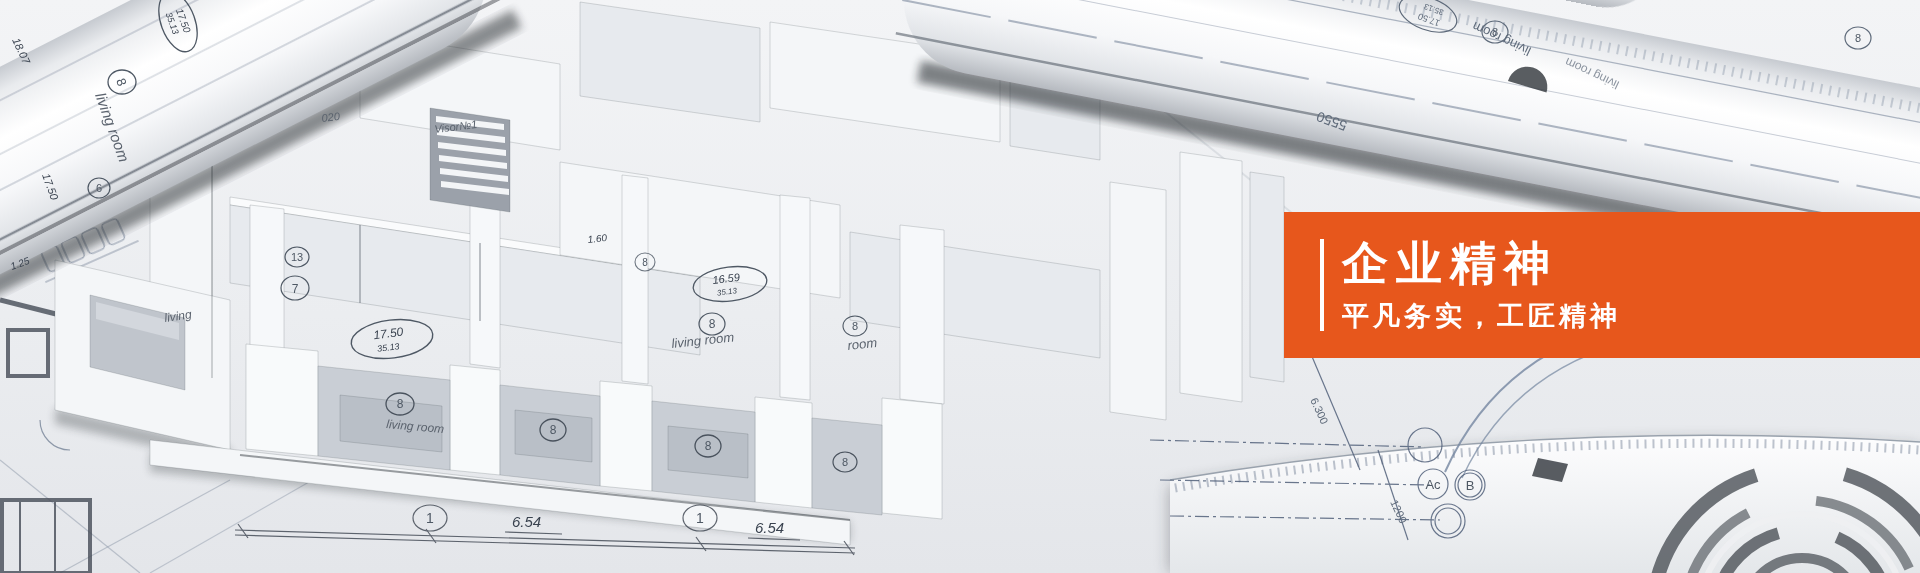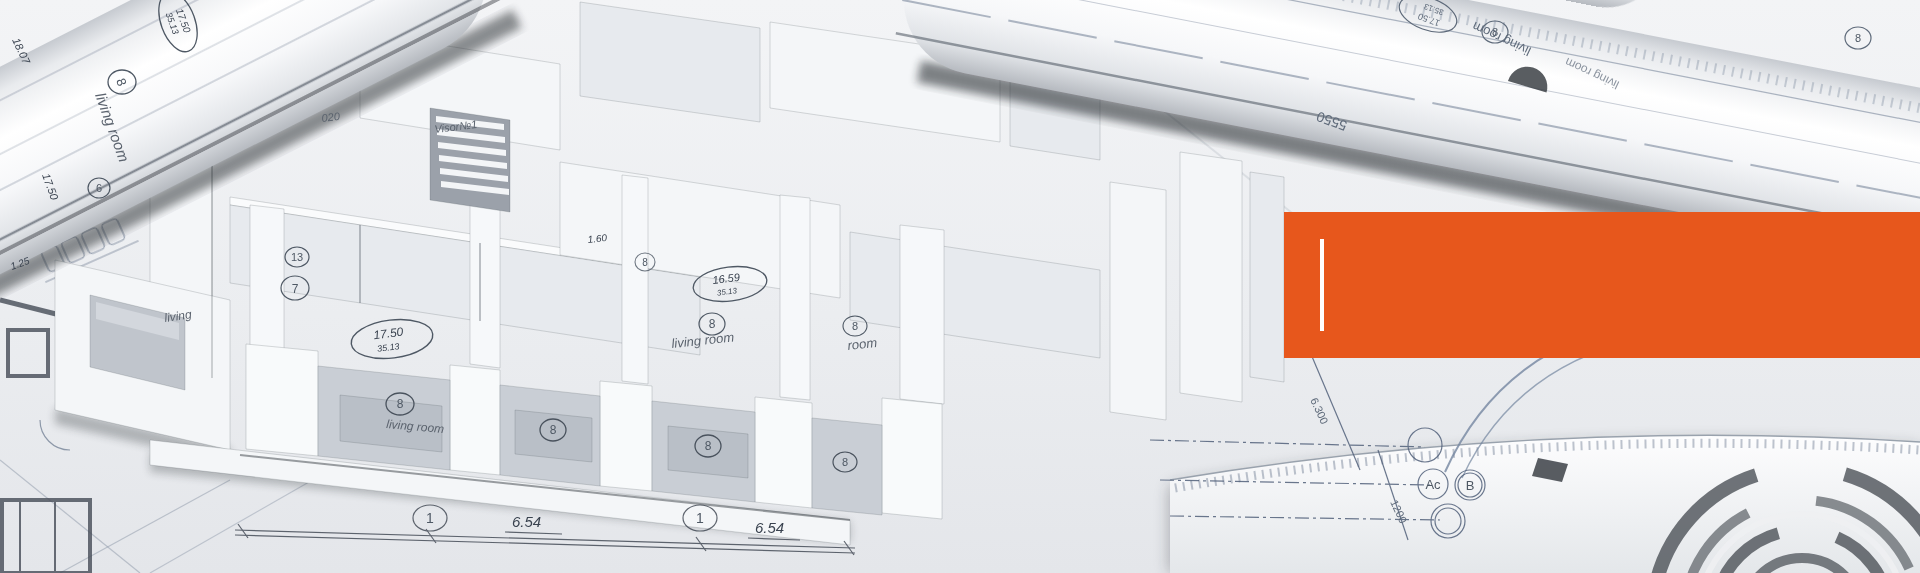--- a/index.html
+++ b/index.html
@@ -282,15 +282,19 @@
 
     <text class="rolltxt" x="1310" y="400" font-size="11" transform="rotate(65 1310 400)">6.300</text>
     <text class="rolltxt" x="1390" y="502" font-size="11" transform="rotate(65 1390 502)">1200</text>
     <text class="mk" x="1433" y="489" font-size="13" fill="#51607a">Ac</text>
     <text class="mk" x="1470" y="490" font-size="13" fill="#51607a">B</text>
   </g>
 </svg>
 
   <div class="slogan">
     <span class="bar"></span>
+    <div class="texts">
+      <div class="title">企业精神</div>
+      <div class="subtitle">平凡务实，工匠精神</div>
+    </div>
   </div>
 
 </div>
 
 </body></html>

